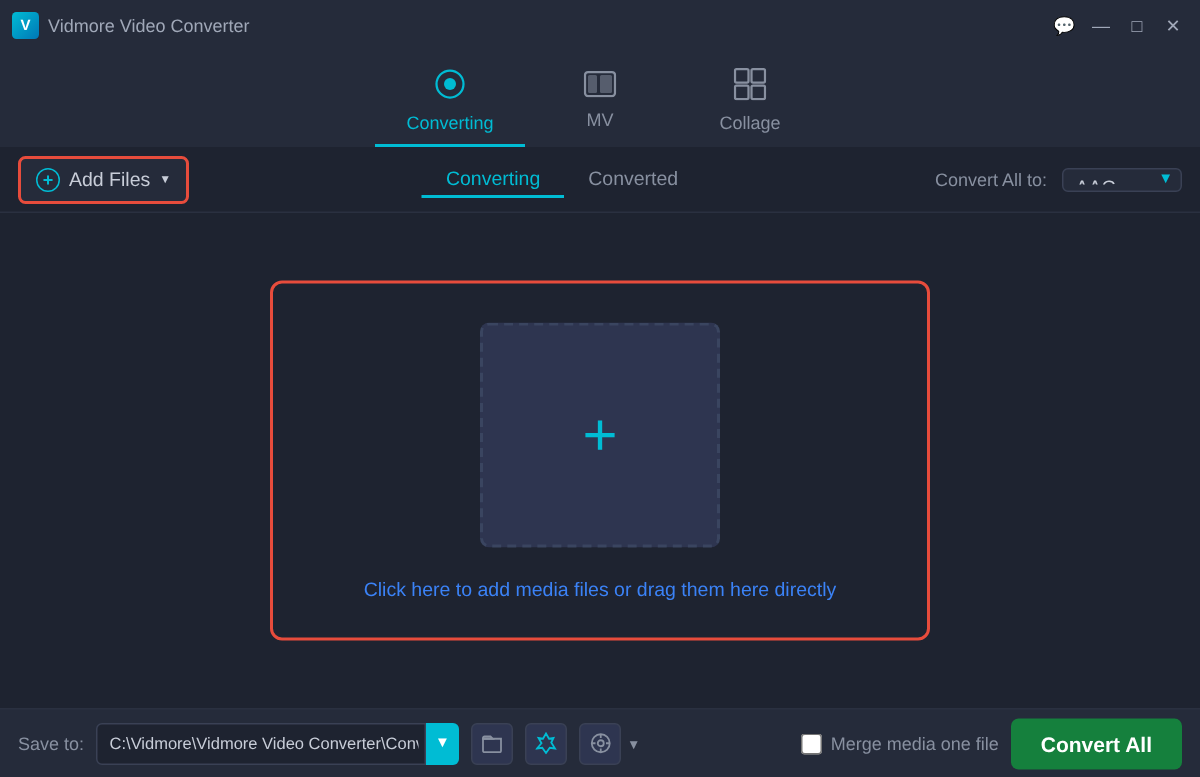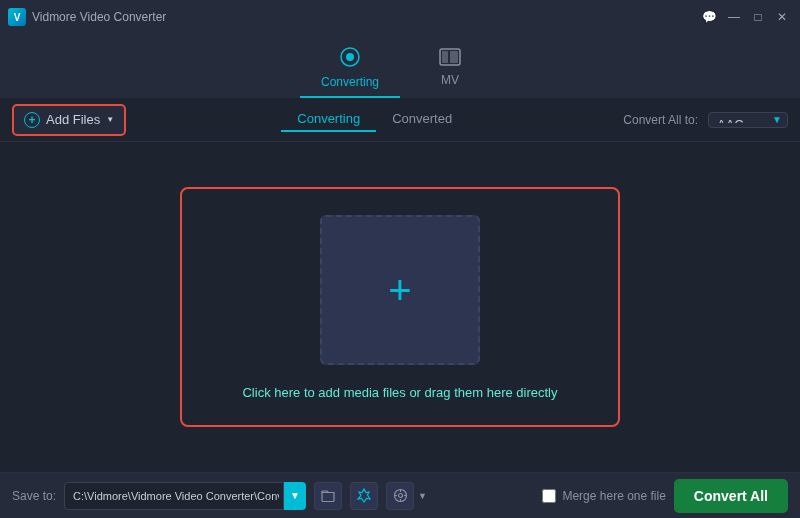--- a/index.html
+++ b/index.html
@@ -215,21 +215,21 @@
       border: 2px dashed #3a4560;
     }
     .drop-plus {
       color: #00bcd4;
       font-size: 40px;
       font-weight: 200;
       line-height: 1;
     }
     .drop-text {
       font-size: 13px;
-      color: #5eead4;
+      color: #3b82f6;
     }
 
     
     .bottom-bar {
       display: flex;
       align-items: center;
       background: #252b3a;
       height: 46px;
       padding: 0 12px;
       gap: 8px;
@@ -339,20 +339,31 @@
   </div>
   <div class="nav-tab">
     <span class="nav-tab-icon">
       <svg width="22" height="18" viewBox="0 0 22 18" fill="none">
         <rect x="1" y="1" width="20" height="16" rx="2" stroke="#8890a0" stroke-width="1.5" fill="none"></rect>
         <rect x="3" y="3" width="6" height="12" rx="1" fill="#8890a0" opacity="0.5"></rect>
         <rect x="11" y="3" width="8" height="12" rx="1" fill="#8890a0" opacity="0.5"></rect>
       </svg>
     </span>
     <span>MV</span>
+  </div>
+  <div class="nav-tab">
+    <span class="nav-tab-icon">
+      <svg width="22" height="22" viewBox="0 0 22 22" fill="none">
+        <rect x="1" y="1" width="9" height="9" rx="1" stroke="#8890a0" stroke-width="1.5" fill="none"></rect>
+        <rect x="12" y="1" width="9" height="9" rx="1" stroke="#8890a0" stroke-width="1.5" fill="none"></rect>
+        <rect x="1" y="12" width="9" height="9" rx="1" stroke="#8890a0" stroke-width="1.5" fill="none"></rect>
+        <rect x="12" y="12" width="9" height="9" rx="1" stroke="#8890a0" stroke-width="1.5" fill="none"></rect>
+      </svg>
+    </span>
+    <span>Collage</span>
   </div>
 </div>
 
 <div class="toolbar">
   <button class="add-files-btn">
     <span class="add-files-circle">+</span>
     <span>Add Files</span>
     <span class="add-files-arrow">▼</span>
   </button>
 
@@ -420,17 +431,17 @@
       <line x1="1.5" y1="7.5" x2="4" y2="7.5" stroke="#8890a0" stroke-width="1.2"></line>
       <line x1="11" y1="7.5" x2="13.5" y2="7.5" stroke="#8890a0" stroke-width="1.2"></line>
     </svg>
   </button>
   <span style="font-size:9px;color:#8890a0;margin-left:-4px">▼</span>
 
   <div class="bottom-spacer"></div>
 
   <div class="merge-wrapper">
     <input type="checkbox" class="merge-checkbox" style="">
-    <span>Merge here one file</span>
+    <span>Merge media one file</span>
   </div>
 
   <button class="convert-all-btn">Convert All</button>
 </div>
 
 </body></html>

